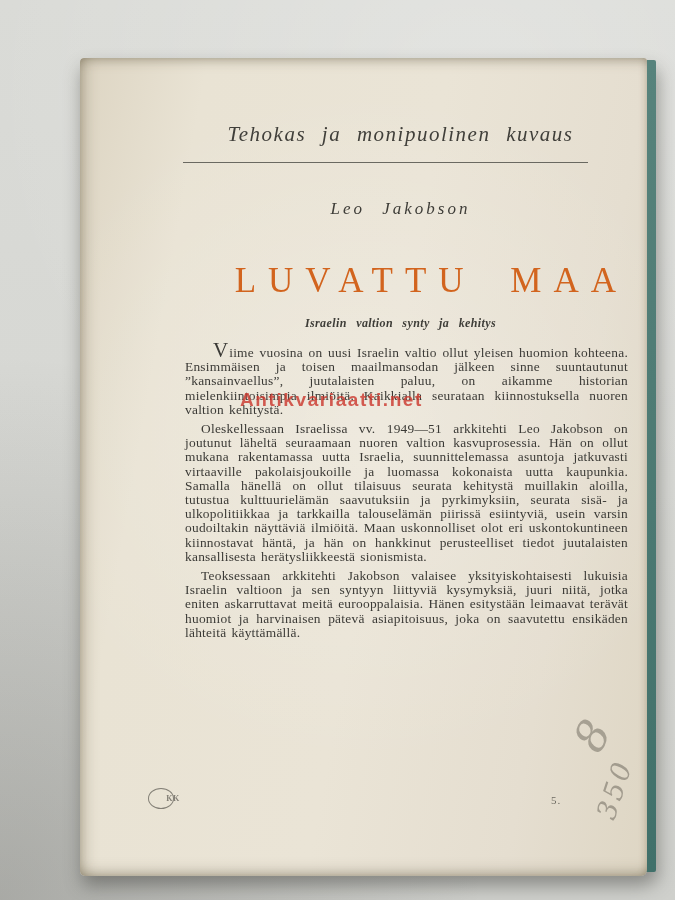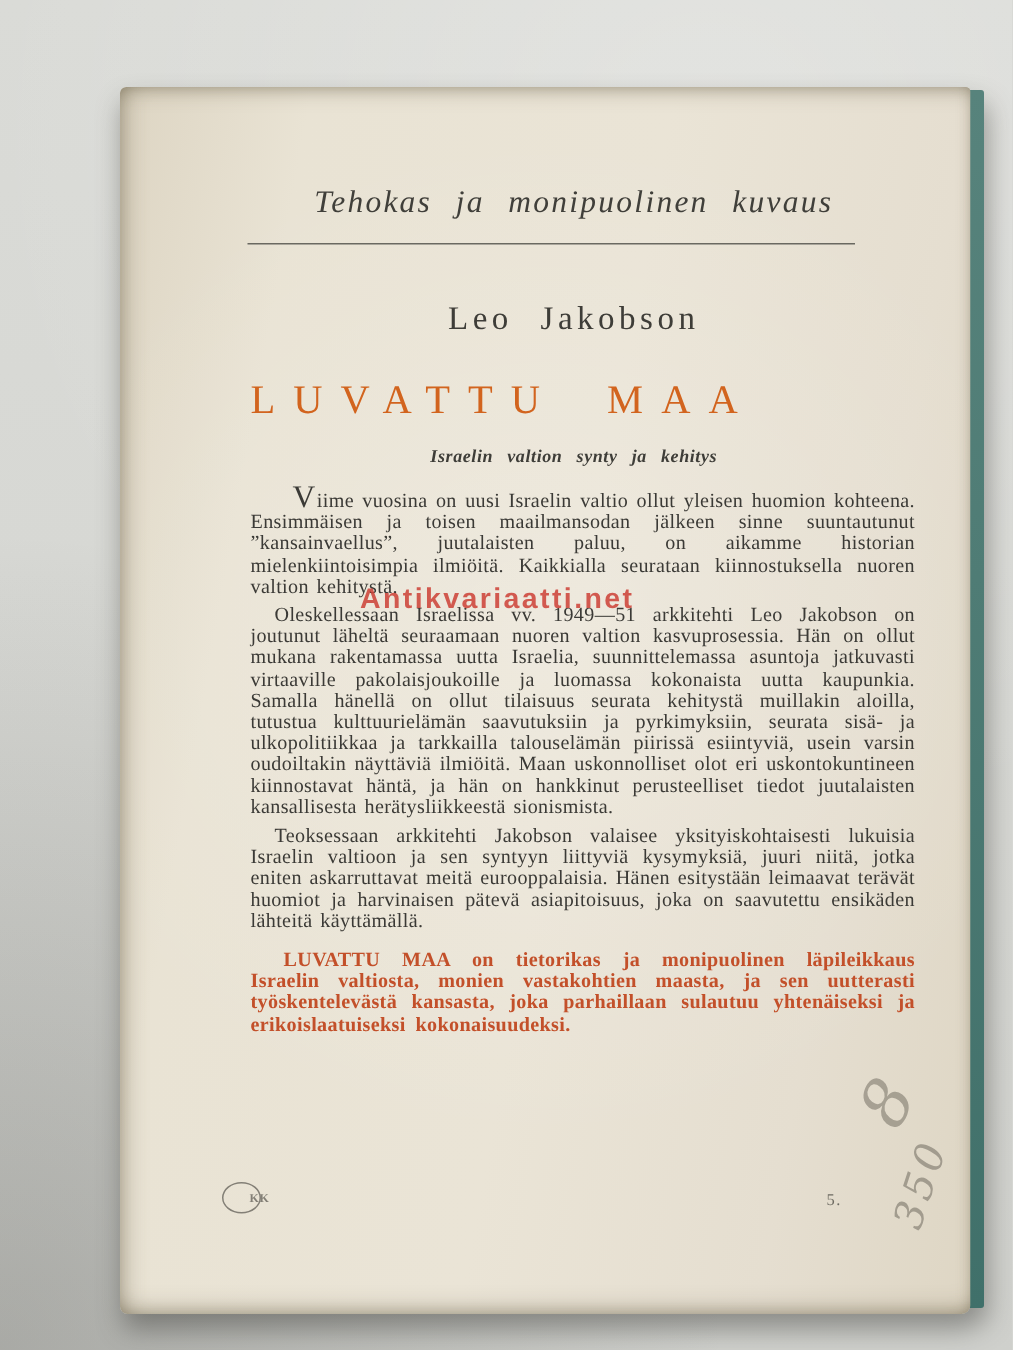--- a/index.html
+++ b/index.html
@@ -33,37 +33,37 @@
       radial-gradient(90% 60% at 50% 45%, rgba(255,255,255,.20), rgba(0,0,0,0) 70%),
       linear-gradient(100deg, #ddd5c3 0%, #e9e3d4 18%, #eae4d6 52%, #e5ded0 80%, #ded6c4 100%);
     border-radius:4px 3px 6px 5px;
     box-shadow:
       inset 12px 0 16px -10px rgba(95,85,60,.45),
       inset -6px 0 10px -7px rgba(95,85,60,.35),
       inset 0 10px 14px -10px rgba(95,85,60,.55),
       inset 0 -12px 16px -12px rgba(95,85,60,.6);
   }
   .content{
-    position:absolute; left:75px; top:0; width:455px; color:var(--ink);
+    position:absolute; left:93px; top:0; width:455px; color:var(--ink);
   }
   .tagline{
     margin-top:64px; text-align:center; font-style:italic;
     font-size:21px; letter-spacing:1.5px; word-spacing:9px; color:#403f3a;
   }
   .rule{
     margin:15px 0 0 10px; width:405px; height:0;
     border-top:1.5px solid var(--rule); opacity:.8;
   }
   .author{
-    margin-top:36px; text-align:center; 
-    font-size:22px; letter-spacing:3px; word-spacing:10px; color:#3e3d38;
+    margin-top:36px; text-align:center; font-style:italic;
+    font-size:17px; letter-spacing:3px; word-spacing:10px; color:#3e3d38;
   }
   .title{
-    margin-top:26px; text-align:left; font-weight:normal;
-    font-size:27px; letter-spacing:12px; word-spacing:14px;
+    margin-top:42px; text-align:right; font-weight:normal;
+    font-size:35px; letter-spacing:12px; word-spacing:14px;
     color:var(--title-orange); text-indent:12px; white-space:nowrap;
   }
   .subtitle{
     margin-top:15px; text-align:center; font-style:italic; font-weight:bold;
     font-size:12px; letter-spacing:.4px; word-spacing:6px; color:#3e3d38;
   }
   .body-text{margin-top:14px;}
   .para{
     font-size:13.4px; line-height:14.2px; text-align:justify;
     letter-spacing:.25px; word-spacing:1.5px; text-indent:16px;
@@ -115,21 +115,20 @@
       <div class="content">
         <div class="tagline">Tehokas ja monipuolinen kuvaus</div>
         <div class="rule"></div>
         <div class="author">Leo Jakobson</div>
         <h1 class="title">LUVATTU MAA</h1>
         <div class="subtitle">Israelin valtion synty ja kehitys</div>
         <div class="body-text">
           <p class="para lead"><span class="dropcap">V</span><span>iime vuosina on uusi Israelin valtio ollut yleisen huomion kohteena. Ensimmäisen ja toisen maailmansodan jälkeen sinne suuntautunut ”kansainvaellus”, juutalaisten paluu, on aikamme historian mielenkiintoisimpia ilmiöitä. Kaikkialla seurataan kiinnostuksella nuoren valtion kehitystä.</span></p>
           <p class="para">Oleskellessaan Israelissa vv. 1949—51 arkkitehti Leo Jakobson on joutunut läheltä seuraamaan nuoren valtion kasvuprosessia. Hän on ollut mukana rakentamassa uutta Israelia, suunnittelemassa asuntoja jatkuvasti virtaaville pakolaisjoukoille ja luomassa kokonaista uutta kaupunkia. Samalla hänellä on ollut tilaisuus seurata kehitystä muillakin aloilla, tutustua kulttuurielämän saavutuksiin ja pyrkimyksiin, seurata sisä- ja ulkopolitiikkaa ja tarkkailla talouselämän piirissä esiintyviä, usein varsin oudoiltakin näyttäviä ilmiöitä. Maan uskonnolliset olot eri uskontokuntineen kiinnostavat häntä, ja hän on hankkinut perusteelliset tiedot juutalaisten kansallisesta herätysliikkeestä sionismista.</p>
           <p class="para">Teoksessaan arkkitehti Jakobson valaisee yksityiskohtaisesti lukuisia Israelin valtioon ja sen syntyyn liittyviä kysymyksiä, juuri niitä, jotka eniten askarruttavat meitä eurooppalaisia. Hänen esitystään leimaavat terävät huomiot ja harvinaisen pätevä asiapitoisuus, joka on saavutettu ensikäden lähteitä käyttämällä.</p>
-          <p class="para blurb">LUVATTU MAA on tietorikas ja monipuolinen läpileikkaus Israelin valtiosta, monien vastakohtien maasta, ja sen uutterasti työskentelevästä kansasta, joka parhaillaan sulautuu yhtenäiseksi ja erikoislaatuiseksi kokonaisuudeksi.</p>
         </div>
       </div>
       <div class="logo">
           <span>KK</span>
         </div>
       <div class="printnum">5.</div>
       <div class="pencil pencil-squiggle">8</div>
       <div class="pencil pencil-price">350</div>
     </div>
     <div class="watermark">Antikvariaatti.net</div>

